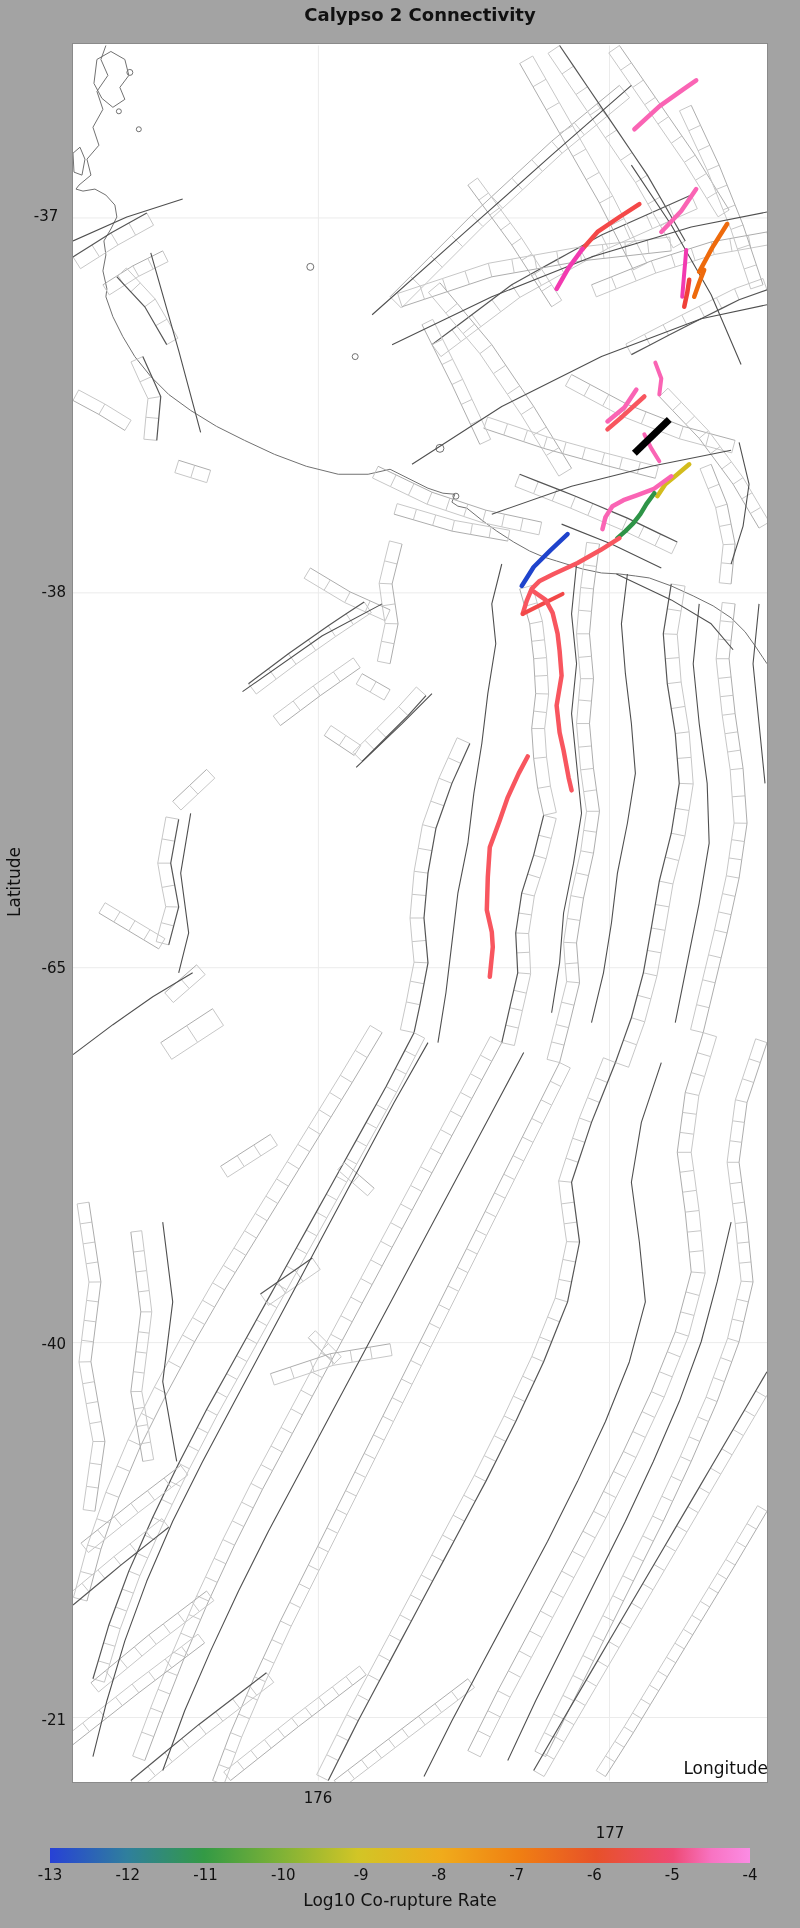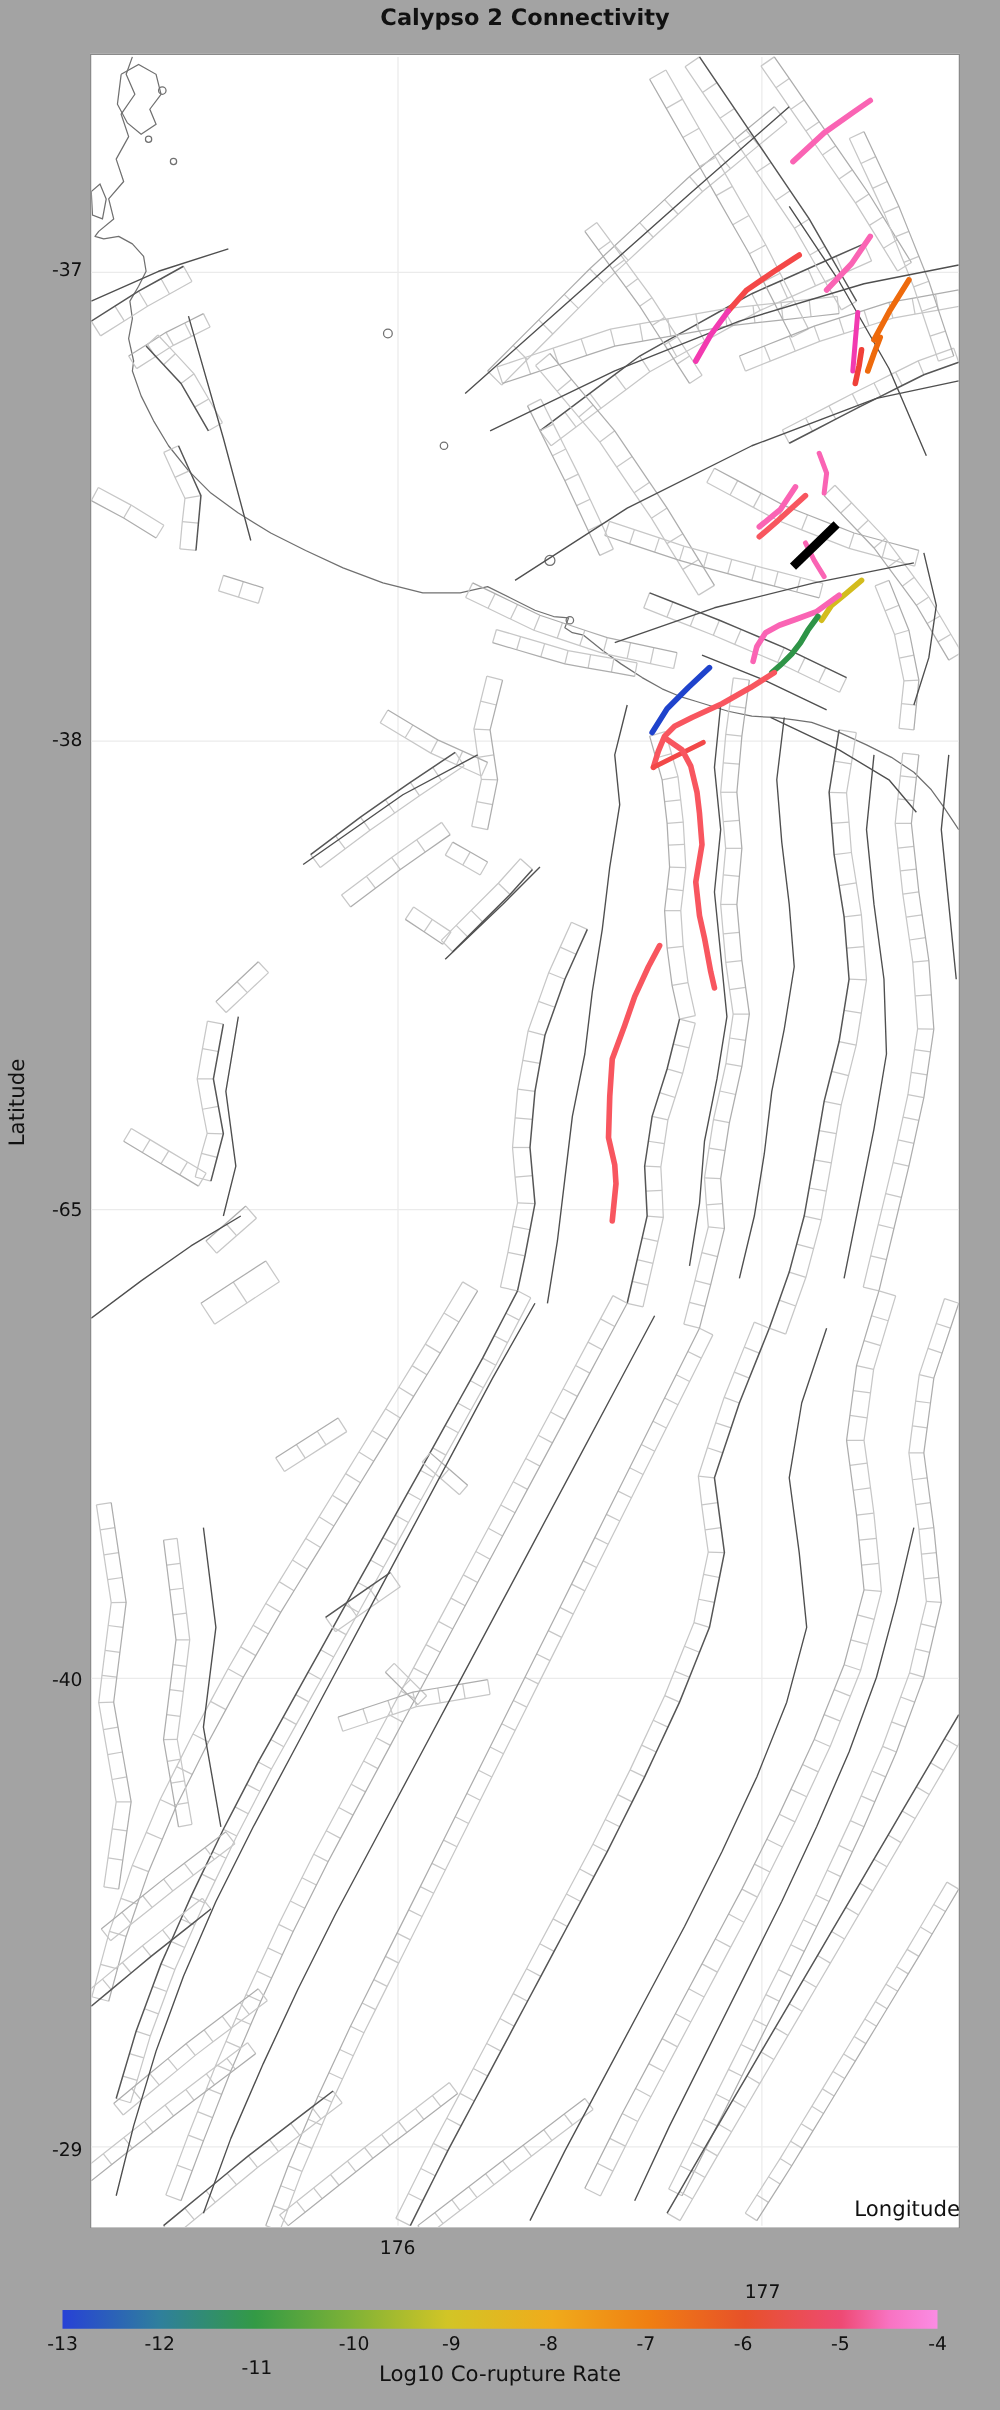--- a/index.html
+++ b/index.html
@@ -1133,28 +1133,28 @@
         <polyline points="450,542 462,523 479,506 496,490" fill="none" stroke="#1f43cc" stroke-width="4.5" stroke-linecap="round" stroke-linejoin="round"></polyline>
         <polyline points="548,494 529,506 506,519 482,530 468,537 460,545 455,557 451,570" fill="none" stroke="#f8565f" stroke-width="4.5" stroke-linecap="round" stroke-linejoin="round"></polyline>
         <polyline points="451,570 469,561 491,550" fill="none" stroke="#f24848" stroke-width="4" stroke-linecap="round" stroke-linejoin="round"></polyline>
         <polyline points="461,547 474,556 481,569 486,590 488,607 490,632 485,662 488,689 492,707 497,734 500,747" fill="none" stroke="#f8565f" stroke-width="4.5" stroke-linecap="round" stroke-linejoin="round"></polyline>
         <polyline points="456,713 447,730 436,754 428,777 418,804 416,834 415,867 420,889 421,904 418,934" fill="none" stroke="#f8565f" stroke-width="4.5" stroke-linecap="round" stroke-linejoin="round"></polyline>
       </svg>
   </div>
   <div id="ticks">
       <div class="xtick" style="left: 288.111px; top: 1789px;">176</div>
       <div class="xtick" style="left: 580.057px; top: 1789px; margin-top: 35px;">177</div>
-      <div class="ytick" style="left: 26px; top: 206.947px;">-37</div>
+      <div class="ytick" style="left: 26px; top: 206.947px; text-align: center;">-37</div>
       <div class="ytick" style="left: 26px; top: 582.92px;">-38</div>
       <div class="ytick" style="left: 26px; top: 958.892px;">-65</div>
       <div class="ytick" style="left: 26px; top: 1334.86px;">-40</div>
-      <div class="ytick" style="left: 26px; top: 1710.84px;">-29</div>
+      <div class="ytick" style="left: 26px; top: 1710.84px;">-21</div>
       <div class="cbtick" style="left: 28px;">-13</div>
       <div class="cbtick" style="left: 105.778px;">-12</div>
-      <div class="cbtick" style="left: 183.556px; margin-top: 19px;">-11</div>
+      <div class="cbtick" style="left: 183.556px;">-11</div>
       <div class="cbtick" style="left: 261.333px;">-10</div>
       <div class="cbtick" style="left: 339.111px;">-9</div>
       <div class="cbtick" style="left: 416.889px;">-8</div>
       <div class="cbtick" style="left: 494.667px;">-7</div>
       <div class="cbtick" style="left: 572.444px;">-6</div>
       <div class="cbtick" style="left: 650.222px;">-5</div>
       <div class="cbtick" style="left: 728px;">-4</div>
     </div>
   <div class="xlabel">Longitude</div>
   <div class="cbar-bar" id="cbar" style="background: linear-gradient(to right, rgb(39, 65, 214) 0%, rgb(47, 127, 157) 11%, rgb(51, 154, 69) 22%, rgb(127, 178, 54) 33%, rgb(210, 197, 38) 44%, rgb(240, 171, 27) 56%, rgb(240, 127, 18) 67%, rgb(231, 81, 41) 78%, rgb(238, 74, 116) 89%, rgb(248, 115, 194) 94.5%, rgb(251, 140, 228) 100%);"></div>

